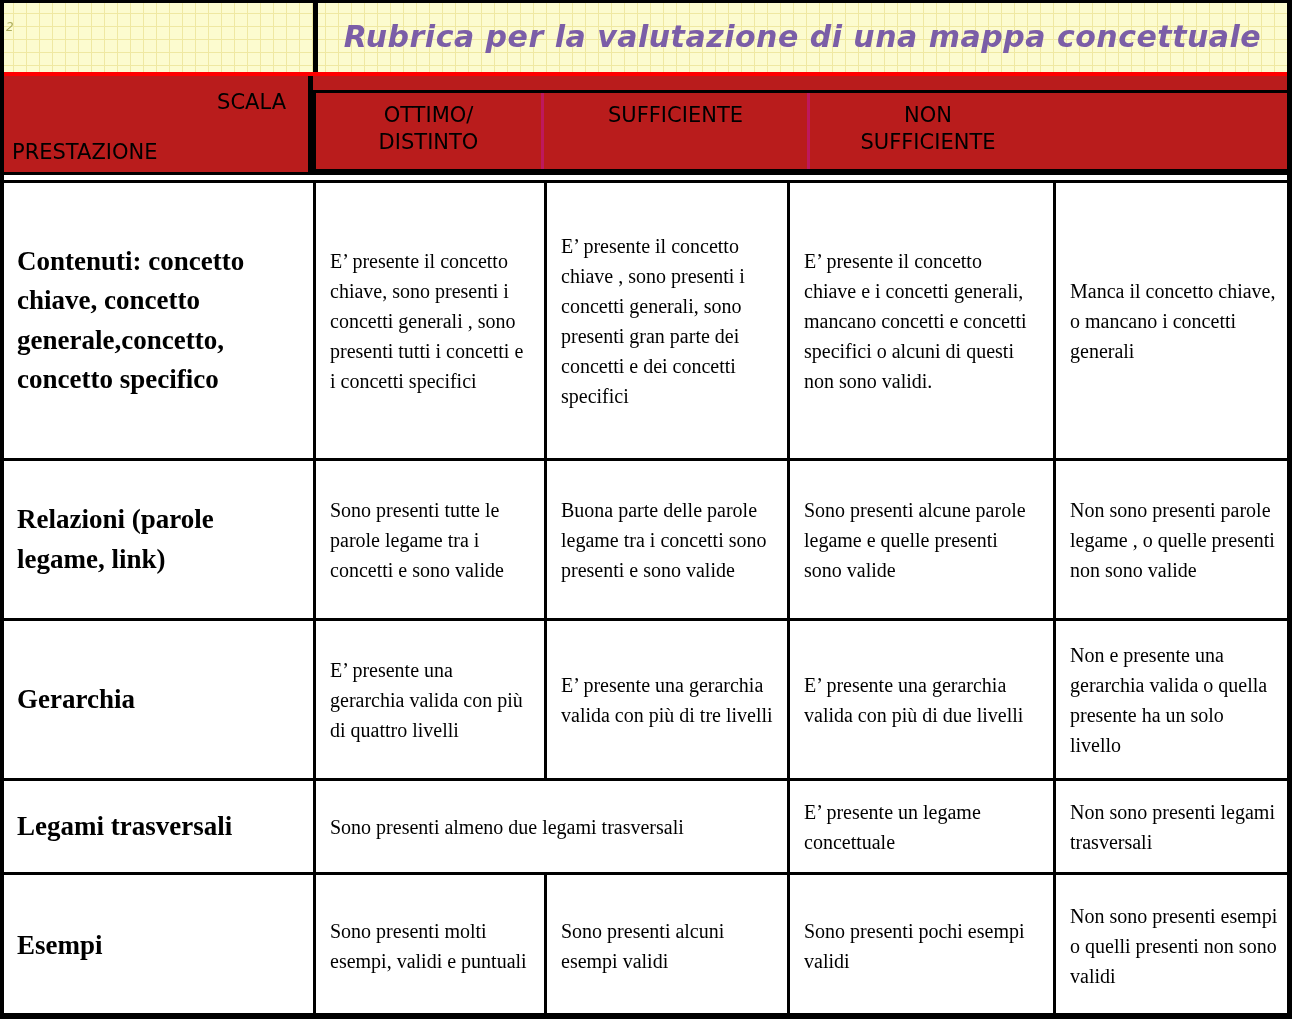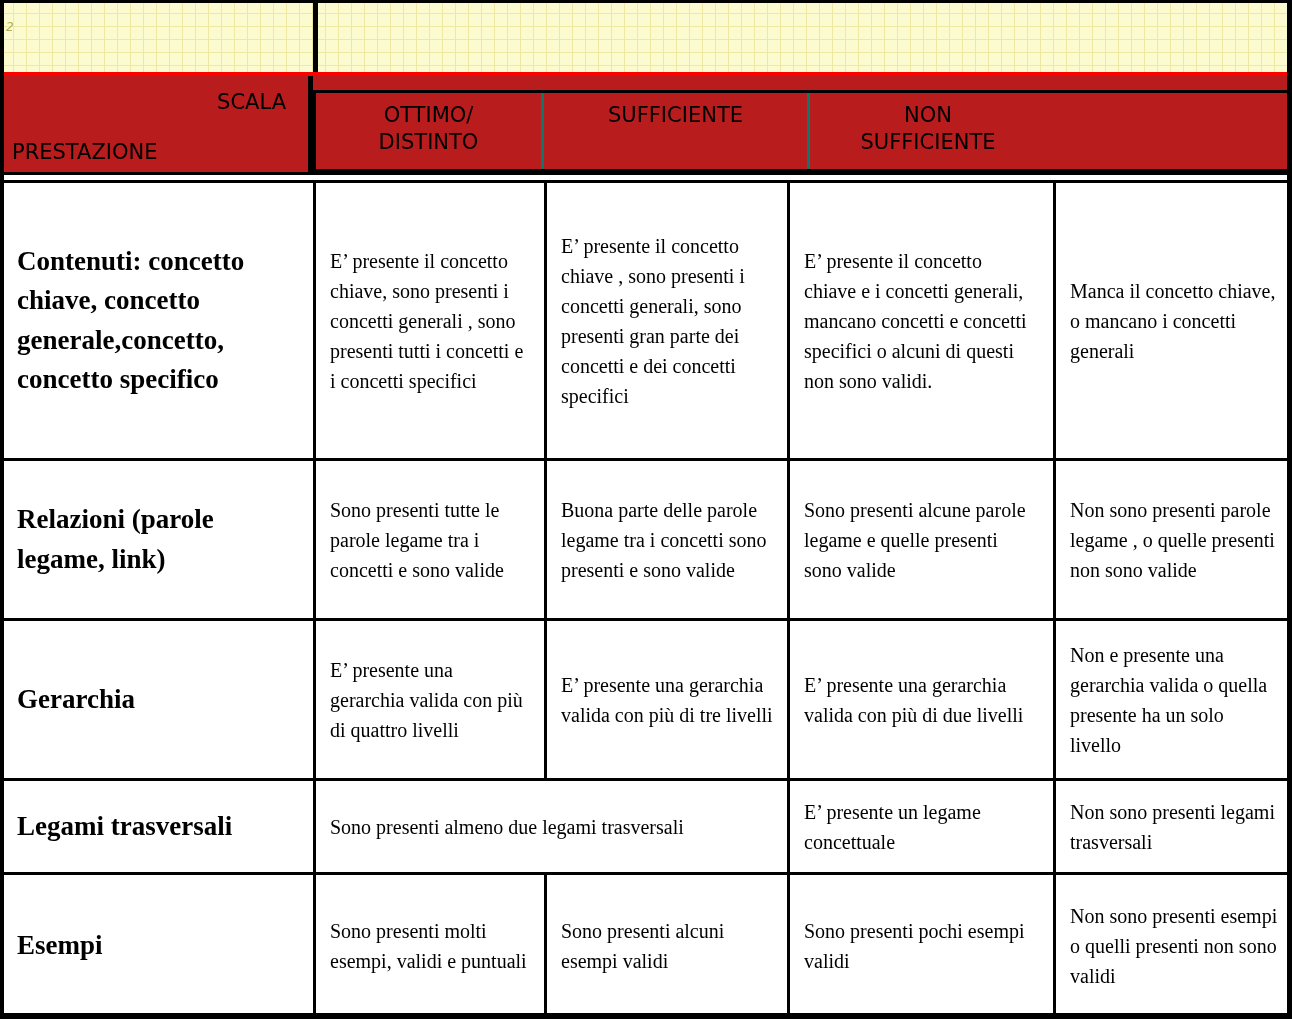--- a/index.html
+++ b/index.html
@@ -65,21 +65,21 @@
   }
   .scala-label{position:absolute;right:22px;top:14px;}
   .prestazione-label{position:absolute;left:12px;bottom:8px;}
   .scale-headers{
     position:absolute;left:313px;top:14px;width:979px;height:82px;
     display:flex;box-sizing:border-box;
     border:3px solid #000;
   }
   .scale-header{
     box-sizing:border-box;
-    border-right:3px solid #0f766e;
+    border-right:3px solid #be185d;
     display:flex;justify-content:center;
     padding-top:9px;
     text-align:center;
     font-family:"DejaVu Sans","Liberation Sans",sans-serif;
     font-size:21px;line-height:1.3;color:#000;
     white-space:pre-line;
   }
   .scale-header:last-child{border-right:none;}
   .sh-0{width:228px;} .sh-1{width:243px;} .sh-2{width:266px;} .sh-3{width:236px;}
   
@@ -104,20 +104,23 @@
 </style>
 </head>
 <body>
 
 <div class="page">
 
   <div class="top-band">
     <span class="corner-mark">2</span>
   </div>
   <div class="band-divider"></div>
+  <div class="title-cell">
+    <span class="title-text">Rubrica per la valutazione di una mappa concettuale</span>
+  </div>
   <div class="red-line"></div>
 
   <div class="header-area">
     <div class="scala-cell">
       <span class="scala-label">SCALA</span>
       <span class="prestazione-label">PRESTAZIONE</span>
     </div>
     <div class="scale-headers">
       <div class="scale-header sh-0">OTTIMO/
 DISTINTO</div>

